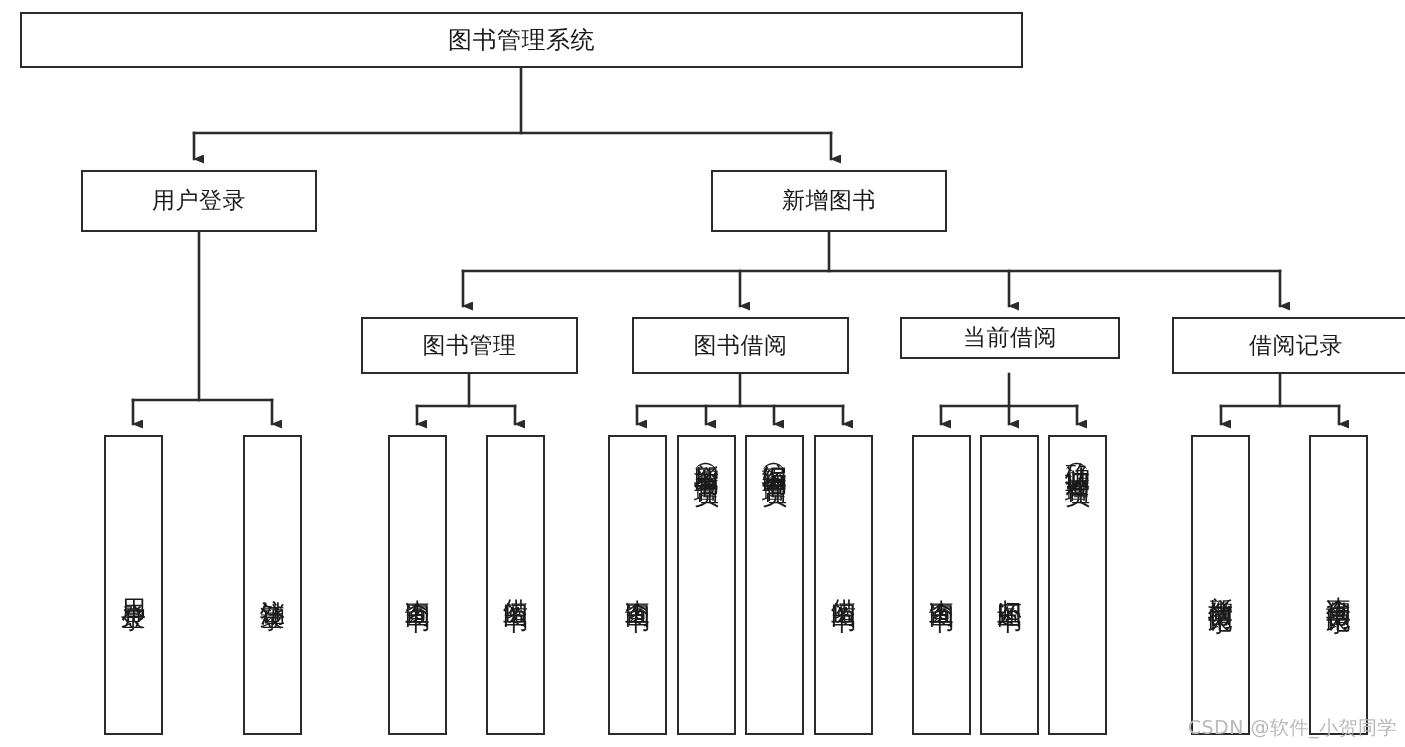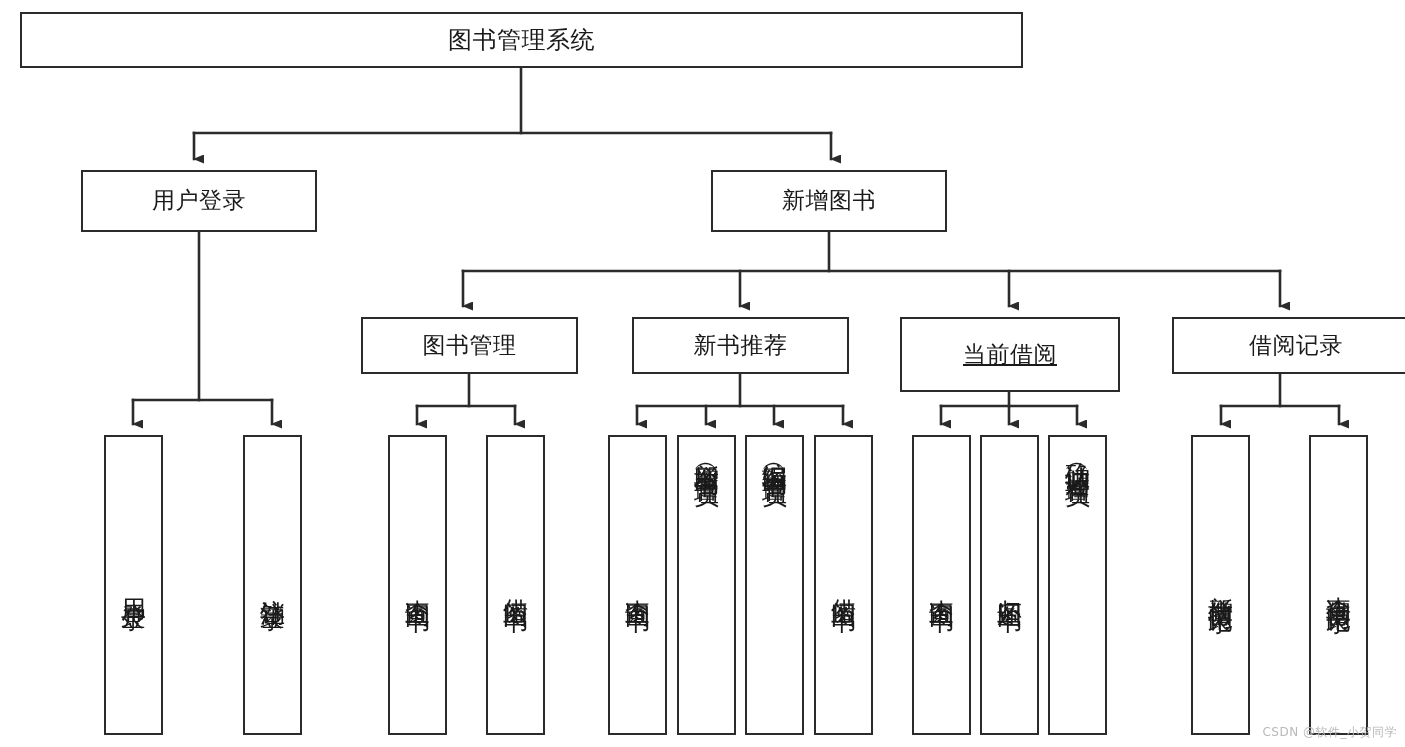--- a/index.html
+++ b/index.html
@@ -66,21 +66,21 @@
   
   .node.v.mid{
     align-items:center;
     padding-top:0;
   }
   
   #watermark{
     position:absolute;
     right:8px;
     bottom:6px;
-    font-size:12px;
+    font-size:19px;
     color:#b9b9b9;
     letter-spacing:0.5px;
     z-index:3;
     white-space:nowrap;
     user-select:none;
   }
 </style>
 </head>
 <body>
 
@@ -148,24 +148,24 @@
 
   <div class="node h" style="left:711px;top:170px;width:236px;height:62px;">
     <span class="lbl">新增图书</span>
   </div>
 
   <div class="node h" style="left:361px;top:317px;width:217px;height:57px;">
     <span class="lbl">图书管理</span>
   </div>
 
   <div class="node h" style="left:632px;top:317px;width:217px;height:57px;">
-    <span class="lbl">新书推荐</span>
-  </div>
-
-  <div class="node h" style="left:900px;top:317px;width:220px;height:75px;text-decoration:underline;">
+    <span class="lbl">图书借阅</span>
+  </div>
+
+  <div class="node h" style="left:900px;top:317px;width:220px;height:42px;">
     <span class="lbl">当前借阅</span>
   </div>
 
   <div class="node h" style="left:1172px;top:317px;width:248px;height:57px;">
     <span class="lbl">借阅记录</span>
   </div>
 
   <div class="node v mid" style="left:104px;top:435px;width:59px;height:300px;">
     <span class="lbl">用户登录</span>
   </div>

